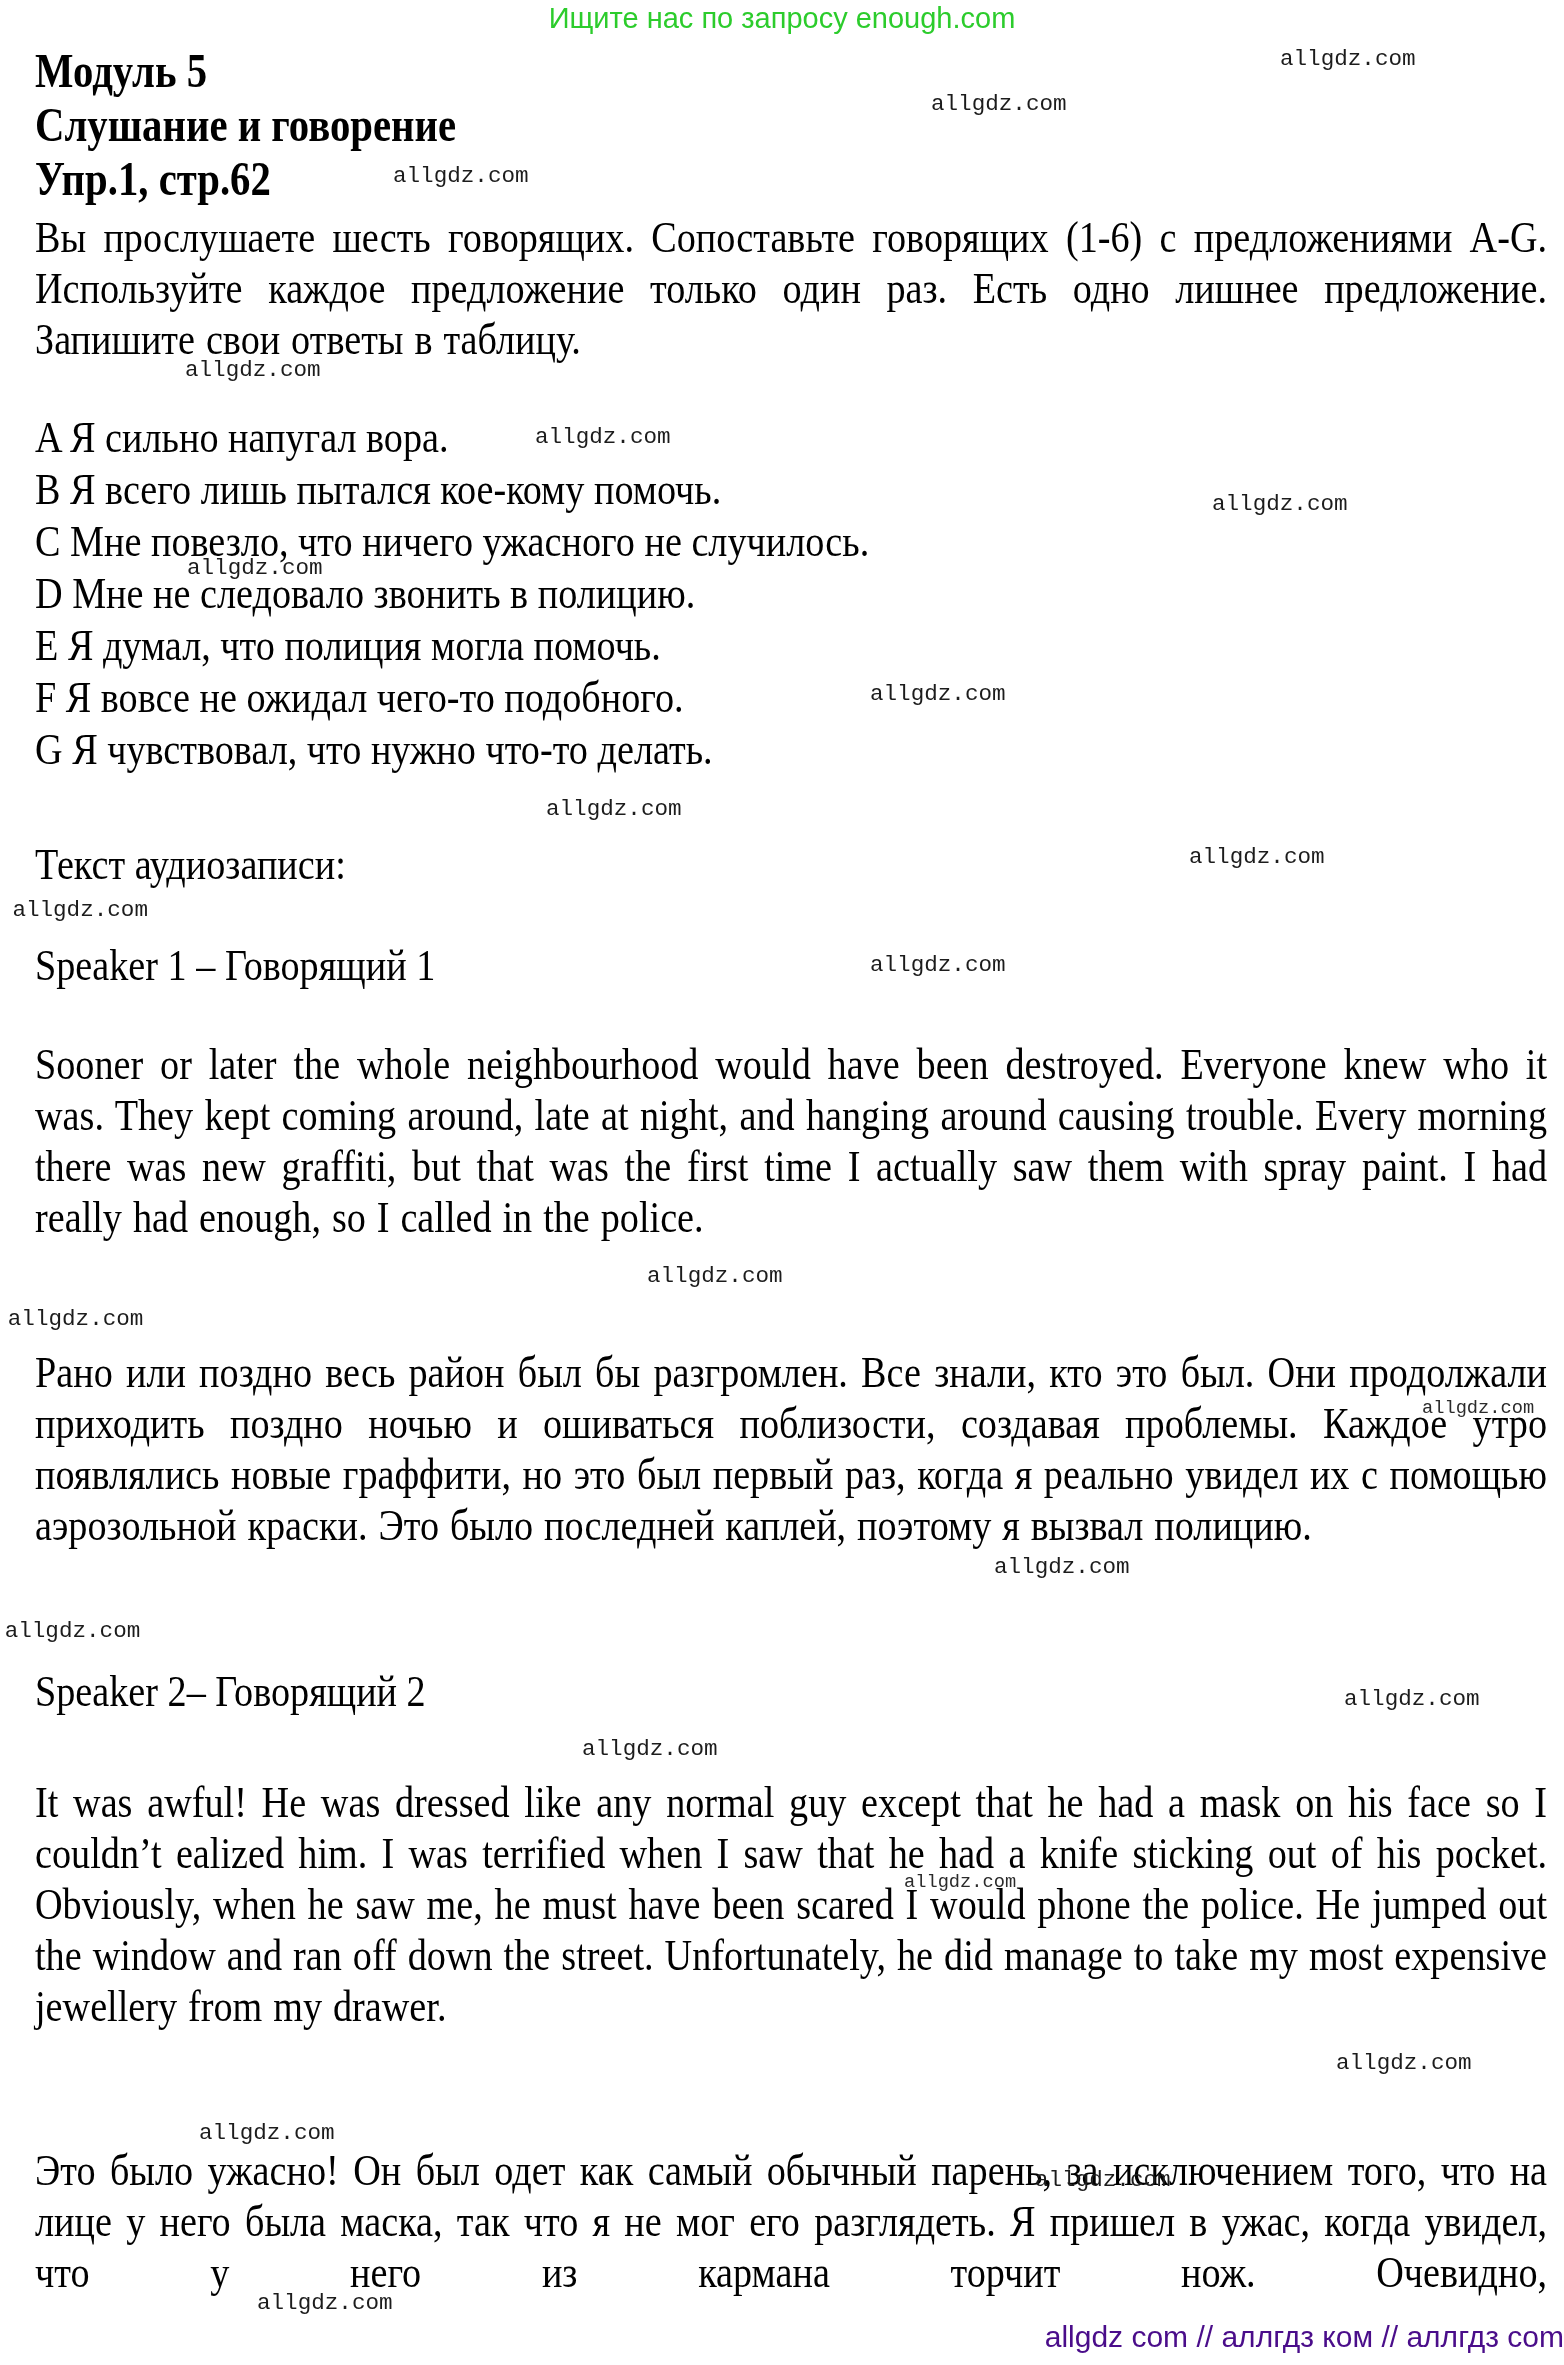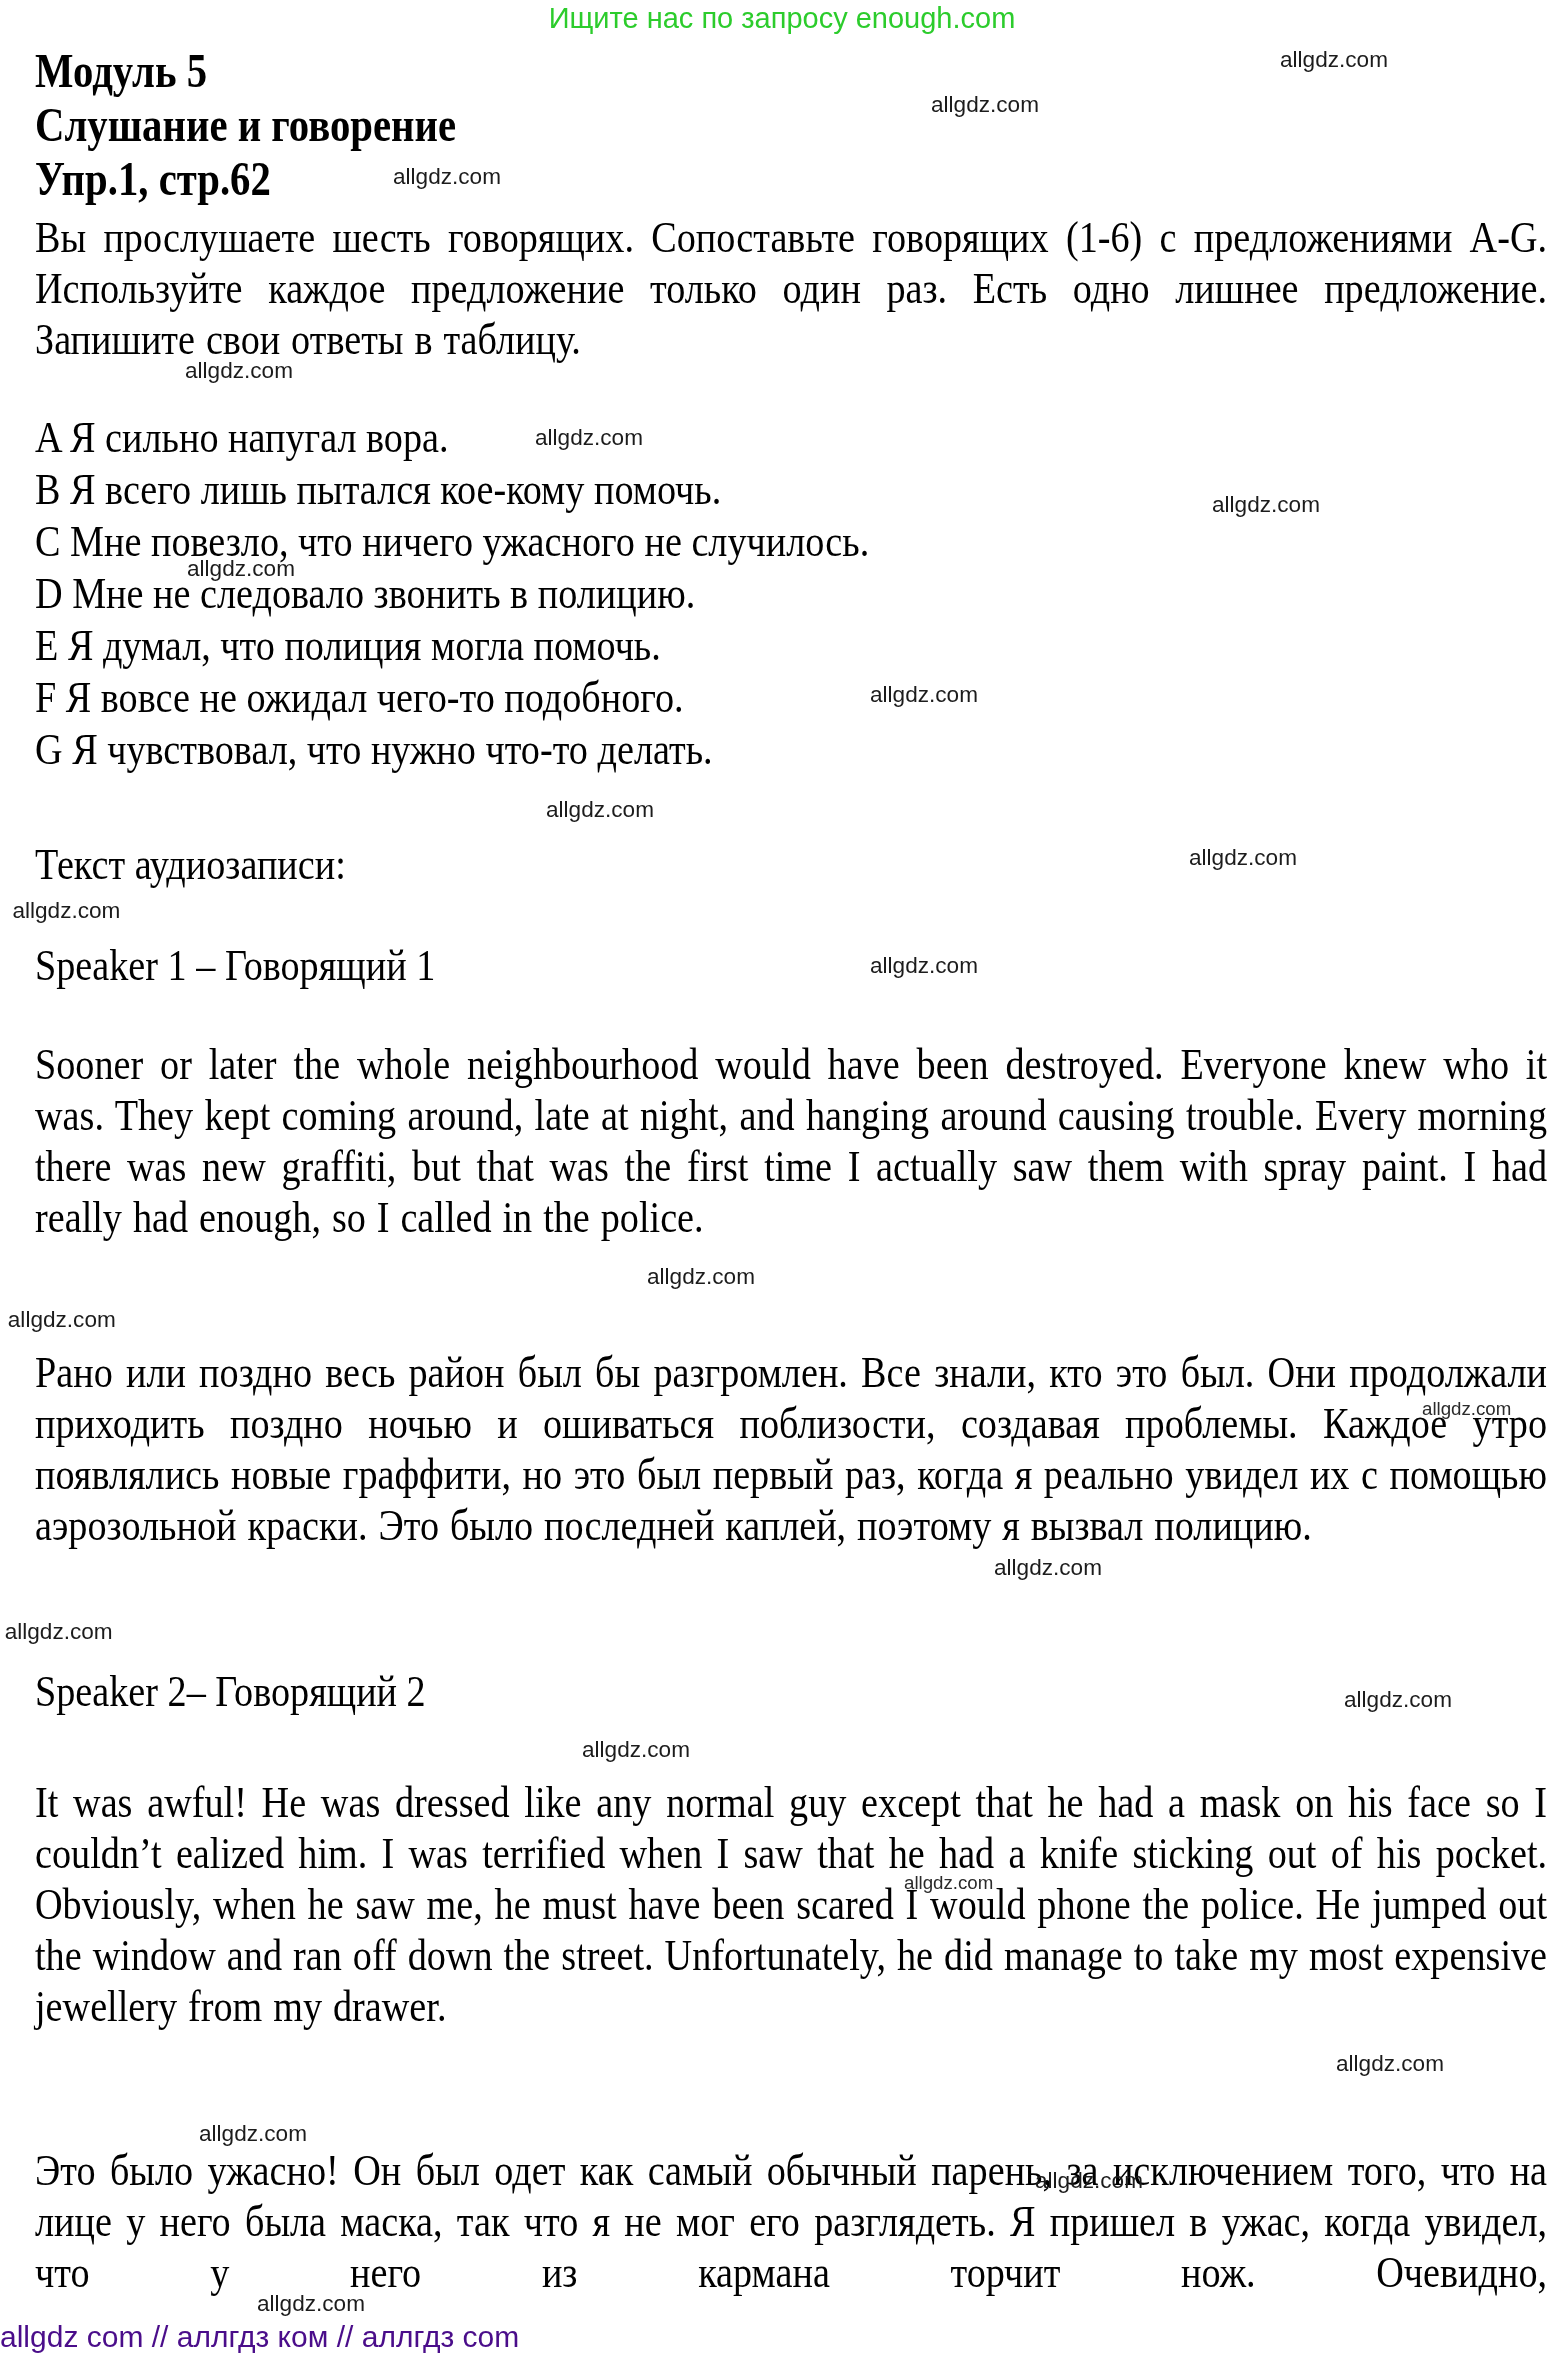--- a/index.html
+++ b/index.html
@@ -25,39 +25,39 @@
     word-spacing: 1.6px;
   }
   .justify { text-align: justify; }
   .justify-last { text-align: justify; text-align-last: justify; }
   .bold { font-weight: bold; }
   .h-title { font-size: 48px; line-height: 54px; }
   .h-speaker { font-size: 45px; line-height: 51px; }
   .options div { font-size: 45px; line-height: 52px; white-space: nowrap; }
   .wm {
     position: absolute;
-    font-family: Liberation Sans, sans-serif;
+    font-family: Liberation Mono, monospace;
     font-size: 22.6px;
     line-height: 23px;
     color: #1c1c1c;
     white-space: nowrap;
   }
   .wm-sm { font-size: 18.7px; line-height: 19.4px; color: #2b2b2b; }
   .promo {
     position: absolute;
     top: 2.3px; left: 0; width: 100%;
     text-align: center;
     font-family: "Liberation Sans", "DejaVu Sans", sans-serif;
     font-size: 29px;
     color: #2ccc2c;
   }
   .footer {
     position: absolute;
     top: 2320px; left: 0; width: 100%;
-    text-align: left;
+    text-align: right;
     font-family: "Liberation Sans", "DejaVu Sans", sans-serif;
     font-size: 30px;
     color: #4a0d8a;
   }
 </style>
 </head>
 <body>
 
 <div class="page">
 

